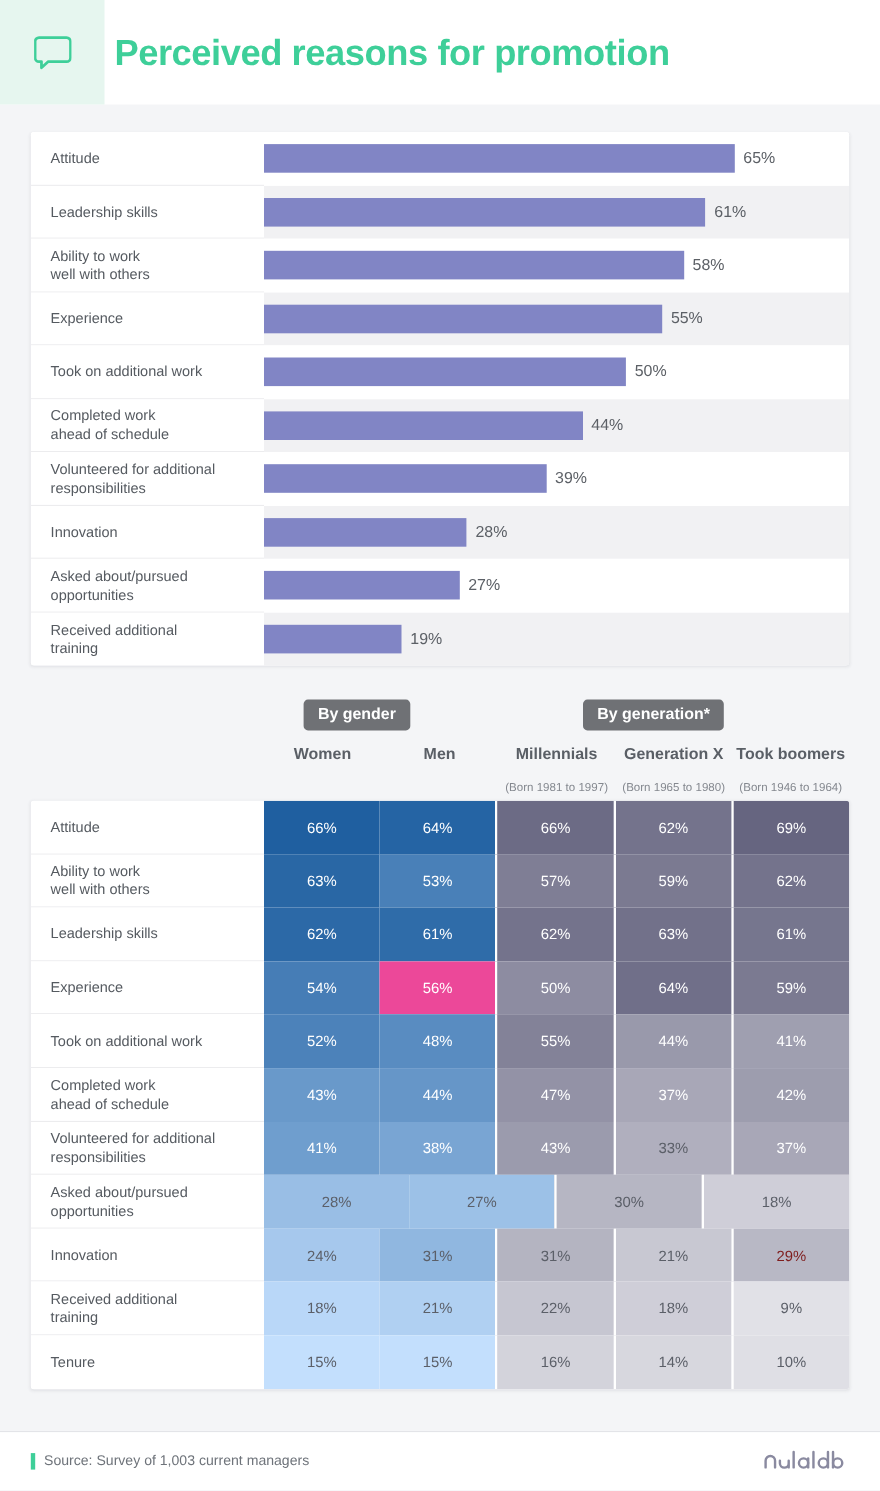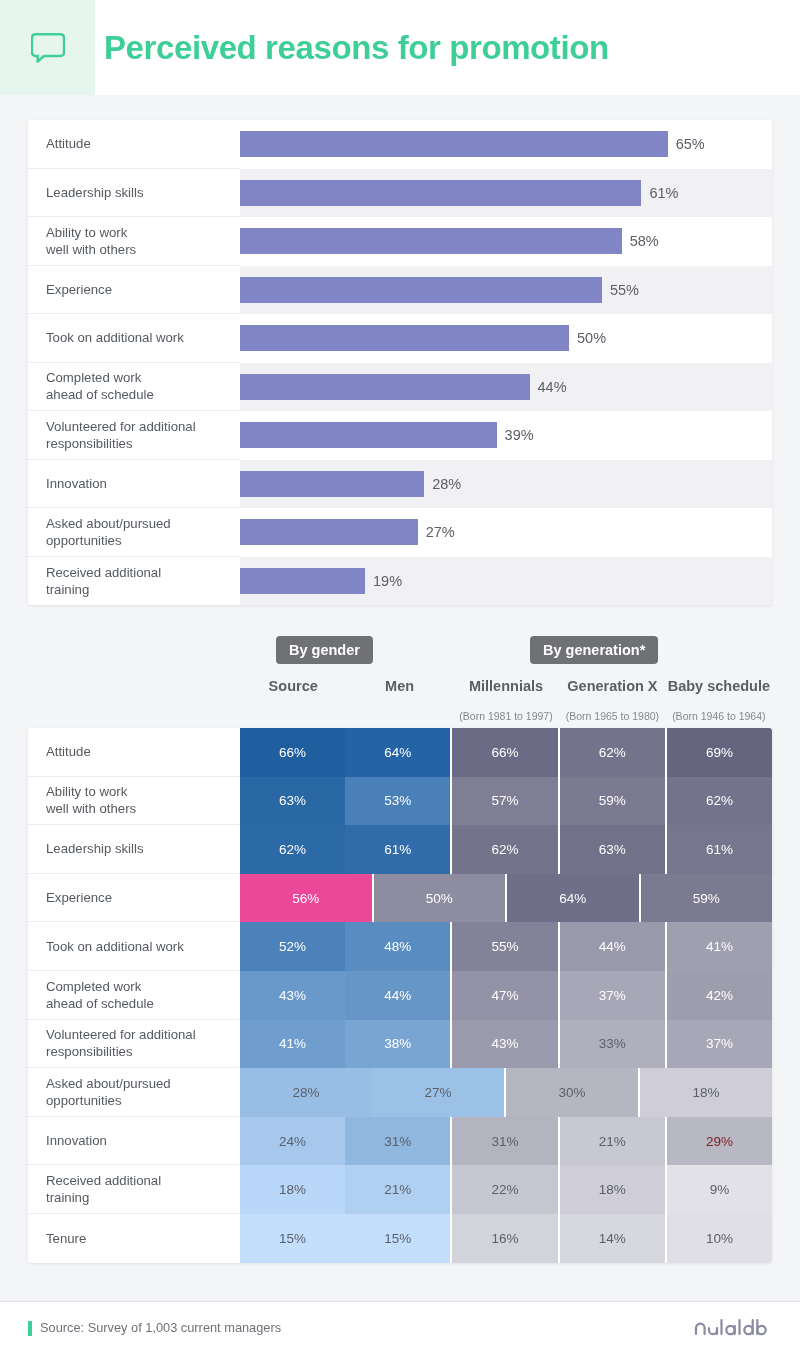--- a/index.html
+++ b/index.html
@@ -234,35 +234,35 @@
     </div>
 
   <div class="pill-row">
     <div class="pill pill-gender">By gender</div>
     <div class="pill pill-generation">By generation*</div>
   </div>
 
   <div class="colhead-row" id="colhead-row">
     <div class="colhead-spacer"></div>
   <div class="colhead">
-        <div class="colhead-main">Source</div>
+        <div class="colhead-main">Women</div>
       </div>
       <div class="colhead">
         <div class="colhead-main">Men</div>
       </div>
       <div class="colhead">
         <div class="colhead-main">Millennials</div>
         <div class="colhead-sub">(Born 1981 to 1997)</div>
       </div>
       <div class="colhead">
         <div class="colhead-main">Generation X</div>
         <div class="colhead-sub">(Born 1965 to 1980)</div>
       </div>
       <div class="colhead">
-        <div class="colhead-main">Baby schedule</div>
+        <div class="colhead-main">Took boomers</div>
         <div class="colhead-sub">(Born 1946 to 1964)</div>
       </div>
     </div>
 
   <div class="heat-card" id="heat-card">
       <div class="heat-row">
         <div class="heat-label">
           <div>
             <div>Attitude</div>
           </div>
@@ -297,20 +297,21 @@
         <div class="heat-cell sep" style="background: rgb(116, 115, 140); color: rgb(255, 255, 255);">62%</div>
         <div class="heat-cell sep" style="background: rgb(114, 113, 138); color: rgb(255, 255, 255);">63%</div>
         <div class="heat-cell sep" style="background: rgb(118, 118, 142); color: rgb(255, 255, 255);">61%</div>
       </div>
       <div class="heat-row">
         <div class="heat-label">
           <div>
             <div>Experience</div>
           </div>
         </div>
+        <div class="heat-cell" style="background: rgb(70, 125, 182); color: rgb(255, 255, 255);">54%</div>
         <div class="heat-cell" style="background: #ec4899; color: rgb(255, 255, 255);">56%</div>
         <div class="heat-cell sep" style="background: rgb(141, 140, 161); color: rgb(255, 255, 255);">50%</div>
         <div class="heat-cell sep" style="background: rgb(112, 111, 137); color: rgb(255, 255, 255);">64%</div>
         <div class="heat-cell sep" style="background: rgb(123, 122, 145); color: rgb(255, 255, 255);">59%</div>
       </div>
       <div class="heat-row">
         <div class="heat-label">
           <div>
             <div>Took on additional work</div>
           </div>

